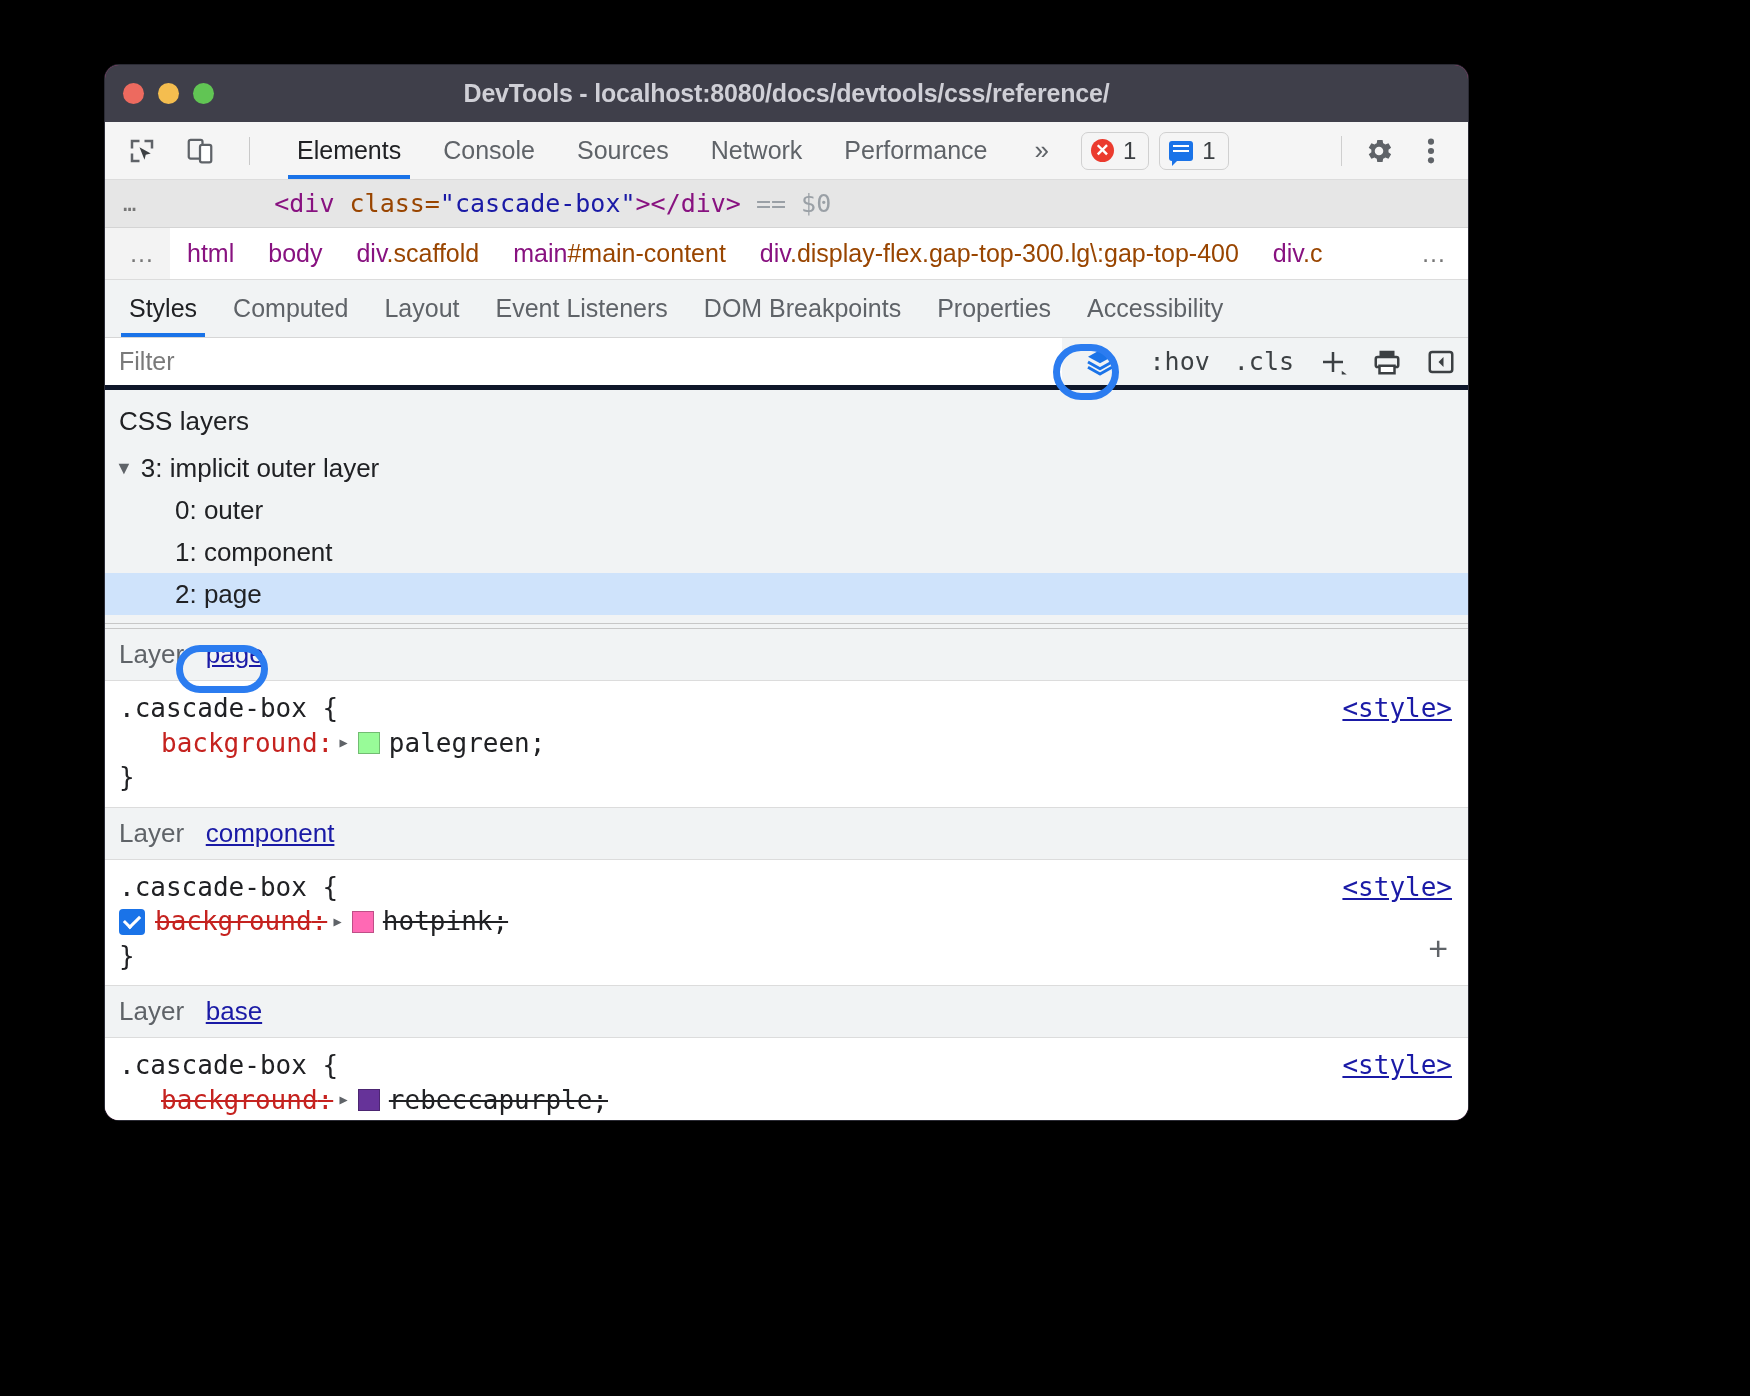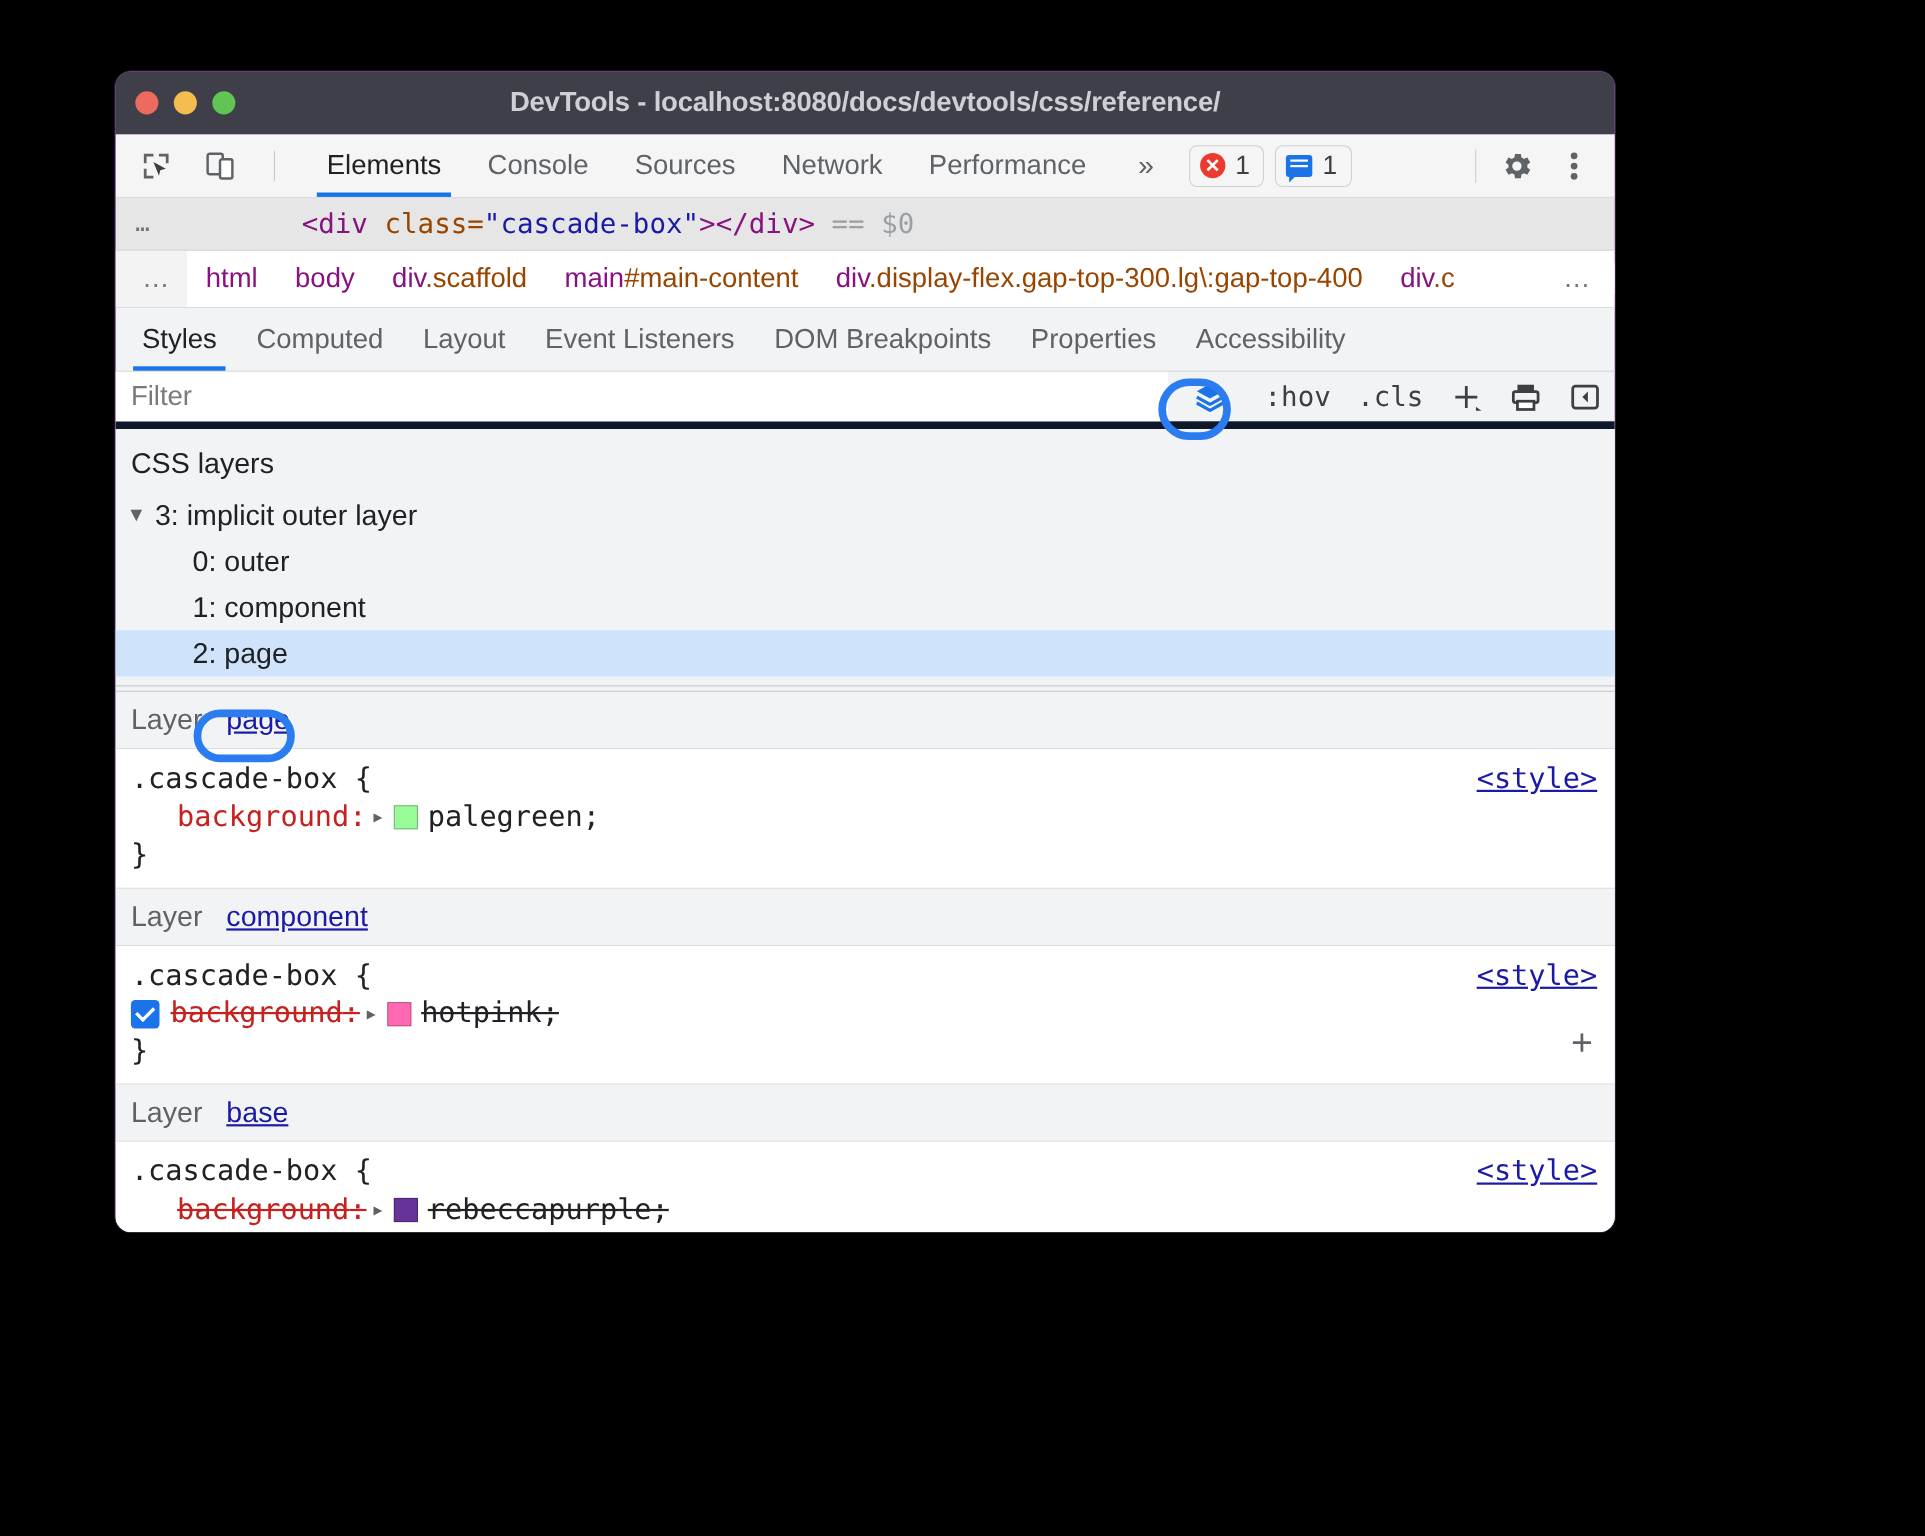--- a/index.html
+++ b/index.html
@@ -8,21 +8,21 @@
     background: #000; overflow: hidden;
     font-family: "Liberation Sans", sans-serif;
   }
   .screen { position: relative; width: 1750px; height: 1396px; background: #000; }
 
   
   .window {
     position: absolute; left: 105px; top: 65px;
     width: 1363px; height: 1055px;
     border-radius: 14px; overflow: hidden;
-    background: #d946ef;
+    background: #ec4899;
     box-shadow: 0 0 0 1px #2b2b35;
   }
   .titlebar {
     height: 57px; background: #3f3f4a;
     display: flex; align-items: center; position: relative;
   }
   .traffic { display: flex; gap: 14px; margin-left: 18px; }
   .dot { width: 21px; height: 21px; border-radius: 50%; }
   .dot.red { background: #ed6a5f; }
   .dot.yellow { background: #f4bd4f; }
@@ -113,21 +113,21 @@
     padding: 0 18px; height: 100%; display: flex; align-items: center;
     font-size: 25px; color: #5f6368; position: relative;
   }
   .side-tab.active { color: #202124; }
   .side-tab.active:after {
     content:""; position:absolute; left:10px; right:10px; bottom:0; height:4px; background:#1a73e8;
   }
 
   
   .filter-bar {
-    height: 52px; background: #f1f3f4; border-bottom: 7px solid #0f172a;
+    height: 52px; background: #f1f3f4; border-bottom: 5px solid #0f172a;
     display: flex; align-items: center;
   }
   .filter-input {
     flex: 1; height: 100%; background:#fff; border:none; outline:none;
     padding: 0 14px; font-size: 25px; color: #3c4043;
     font-family: "Liberation Sans", sans-serif;
   }
   .filter-input::placeholder { color: #7a7a7a; }
   .fb-btn {
     display:flex; align-items:center; justify-content:center;

